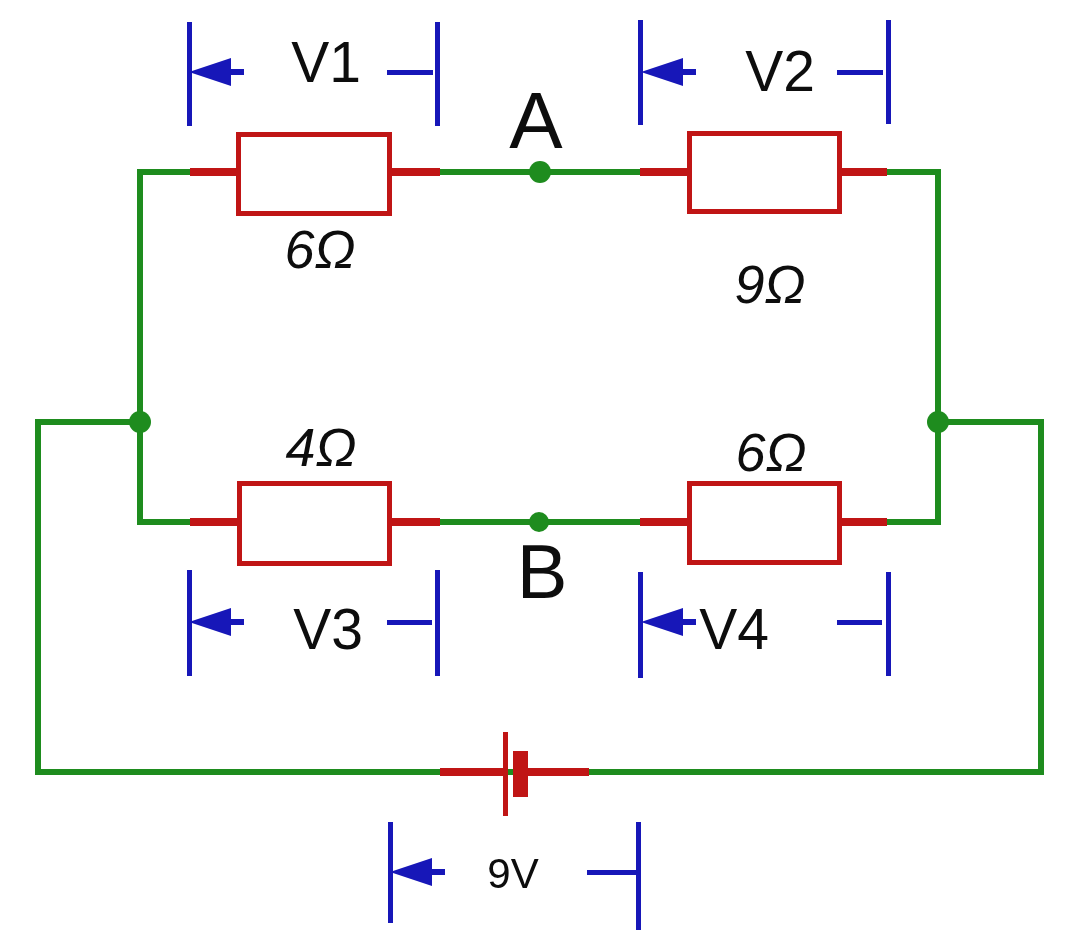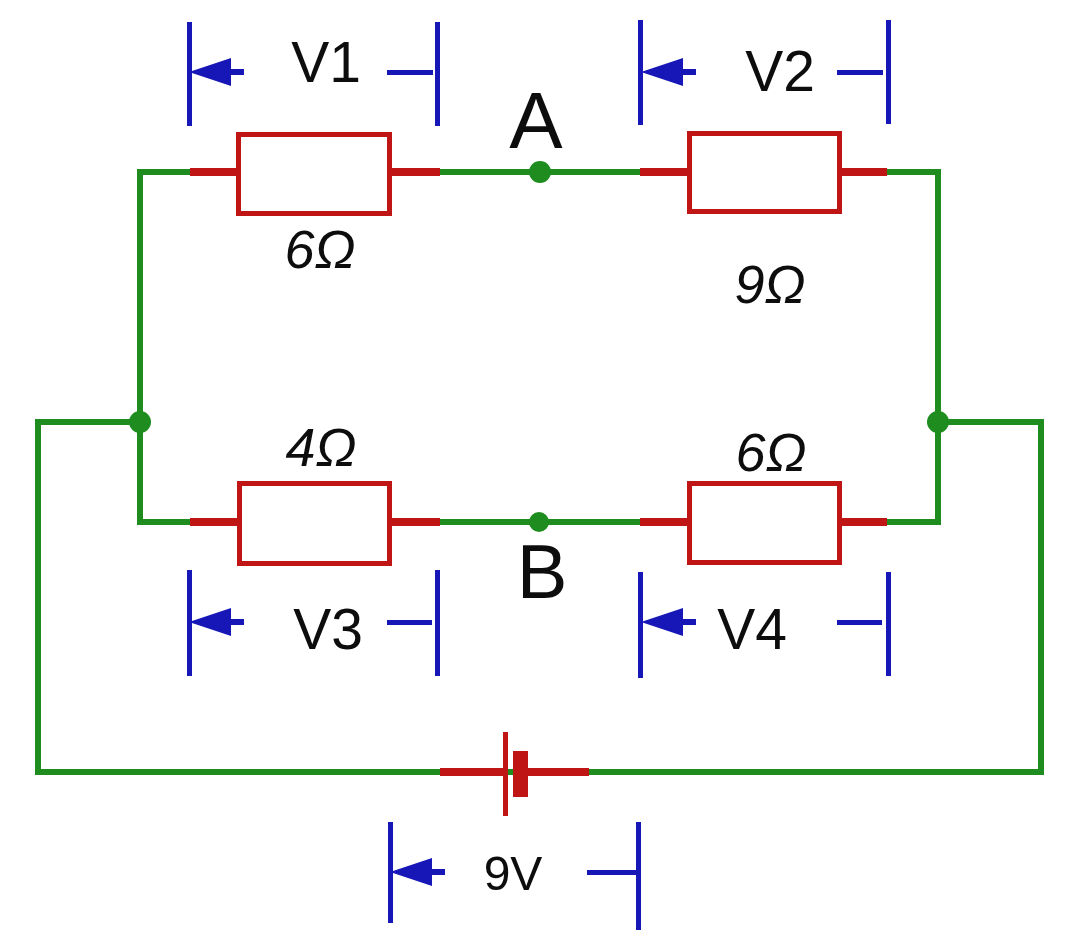--- a/index.html
+++ b/index.html
@@ -30,21 +30,21 @@
   .varrow{position:absolute;}
   .lbl{
     position:absolute;color:var(--ink);
     transform:translate(-50%,-50%);
     white-space:nowrap;line-height:1;
   }
   .lbl-node{font-size:80px;}
   .lbl-node-b{font-size:76px;}
   .lbl-vm{font-size:57px;}
   .lbl-res{font-size:54px;font-style:italic;}
-  .lbl-bat{font-size:48px;}
+  .lbl-bat{font-size:42px;}
   .plate{position:absolute;background:var(--comp);}
 </style>
 </head>
 <body>
 
 <div class="canvas">
 
   <div class="grp">
     <div class="wire" style="left:137px;top:169px;width:804px;height:6px;"></div>
     <div class="wire" style="left:137px;top:519px;width:804px;height:6px;"></div>
@@ -134,21 +134,21 @@
     <div class="vstub" style="left:387px;top:620px;width:45px;height:5px;"></div>
     <div class="vbar" style="left:435px;top:570px;width:5px;height:106px;"></div>
   </div>
 
   <div class="grp">
     <div class="vbar" style="left:638px;top:572px;width:5px;height:106px;"></div>
     <svg class="varrow" style="left:641px;top:607px;" width="56" height="30" viewBox="0 0 56 30">
       <polygon points="0,15 42,1 42,29" fill="var(--anno)"></polygon>
         <rect x="40" y="12" width="15" height="6" fill="var(--anno)"></rect>
     </svg>
-    <div class="lbl lbl-vm" style="left:752px;top:629px;text-align:center;">V4</div>
+    <div class="lbl lbl-vm" style="left:734px;top:629px;text-align:center;">V4</div>
     <div class="vstub" style="left:837px;top:620px;width:45px;height:5px;"></div>
     <div class="vbar" style="left:886px;top:572px;width:5px;height:104px;"></div>
   </div>
 
   <div class="grp">
     <div class="vbar" style="left:388px;top:822px;width:5px;height:101px;"></div>
     <svg class="varrow" style="left:390px;top:857px;" width="56" height="30" viewBox="0 0 56 30">
       <polygon points="0,15 42,1 42,29" fill="var(--anno)"></polygon>
         <rect x="40" y="12" width="15" height="6" fill="var(--anno)"></rect>
     </svg>

